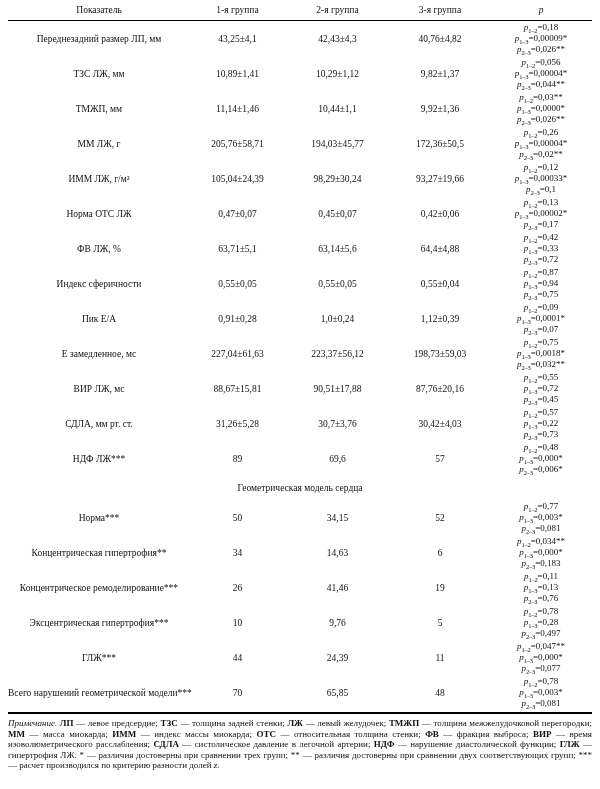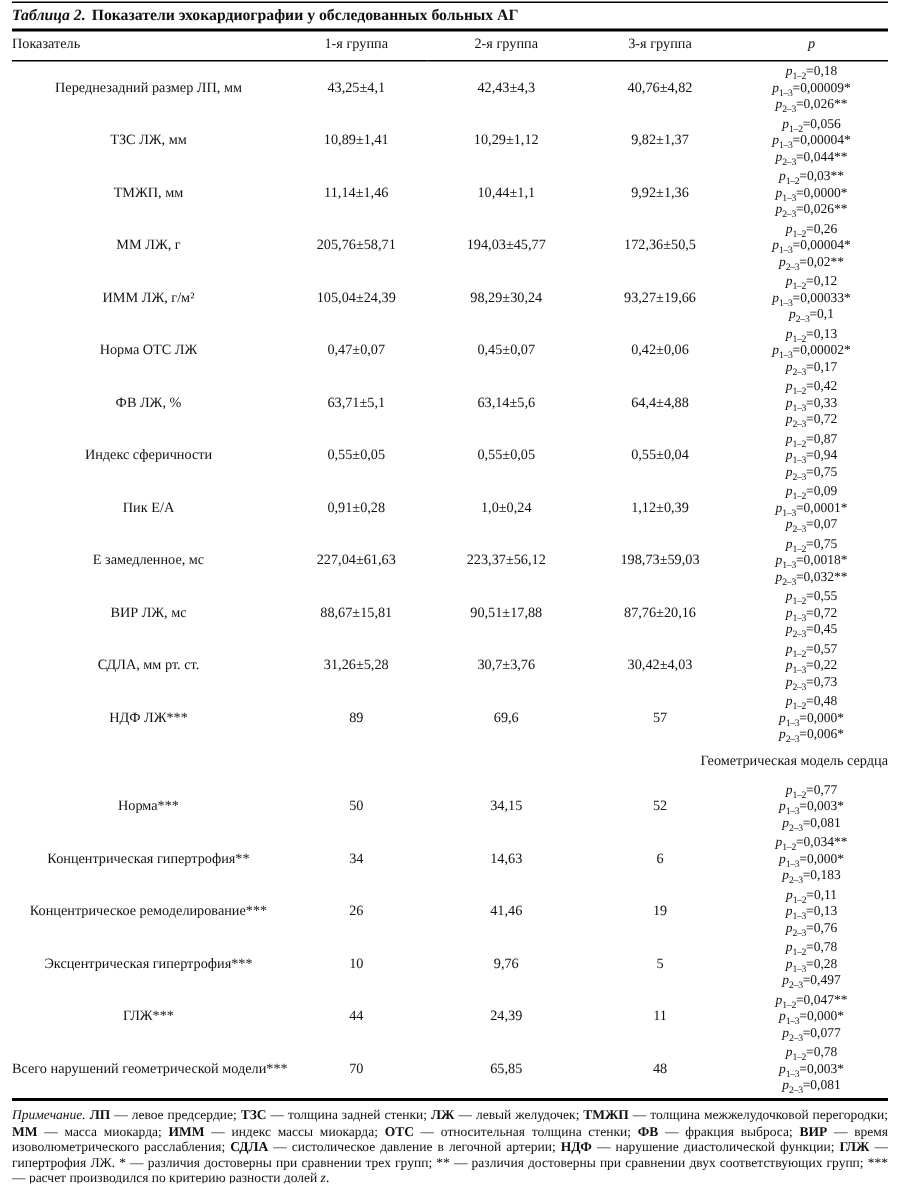--- a/index.html
+++ b/index.html
@@ -6,45 +6,42 @@
   body{width:600px;height:789px;overflow:hidden;color:#111;
        font-family:"Liberation Serif","DejaVu Serif",serif;
        -webkit-font-smoothing:antialiased;}
   .page{padding:1px 8px 0 8px;}
   .title{border-top:1.5px solid #000;border-bottom:2.5px solid #000;
          padding:3px 0 3px 0;font-size:10.5px;font-weight:bold;}
   .title .tnum{font-style:italic;margin-right:4px;}
   table{border-collapse:collapse;width:584px;table-layout:fixed;}
   thead th{font-weight:normal;font-size:9.5px;padding:4px 0 5px 0;
            border-bottom:1px solid #000;vertical-align:middle;}
-  th.c-ind{text-align:left;}
+  th.c-ind{text-align:center;}
   th.c-g{text-align:center;}
   th.c-p{text-align:center;font-style:italic;}
   tbody td{font-size:9.5px;vertical-align:middle;padding:0;}
   tr.data-row td{height:35px;}
   td.ind{text-align:center;white-space:nowrap;}
   td.val{text-align:center;}
   td.pcell{text-align:center;font-size:9px;}
   .pline{line-height:11px;white-space:nowrap;}
   .pline i{font-family:"Liberation Serif",serif;}
   .pline sub{font-size:6.5px;line-height:0;letter-spacing:-0.2px;}
-  tr.section-row td{height:24px;text-align:right;font-size:9.5px;}
+  tr.section-row td{height:24px;text-align:center;font-size:9.5px;}
   .footnote{border-top:2px solid #000;margin-top:2px;padding-top:4px;
             font-size:9px;line-height:1.17;text-align:justify;}
   .footnote .fb{font-weight:bold;}
   .footnote .fi{font-style:italic;}
 </style>
 </head>
 <body>
 
 <div class="page">
 
-  <div class="title">
-    <span class="tnum">Таблица 2.</span><span>Показатели эхокардиографии у обследованных больных АГ</span>
-  </div>
 
   <table>
     <colgroup>
       <col style="width:182px">
         <col style="width:95px">
         <col style="width:105px">
       <col style="width:100px">
         <col style="width:102px">
     </colgroup>
     <thead>

